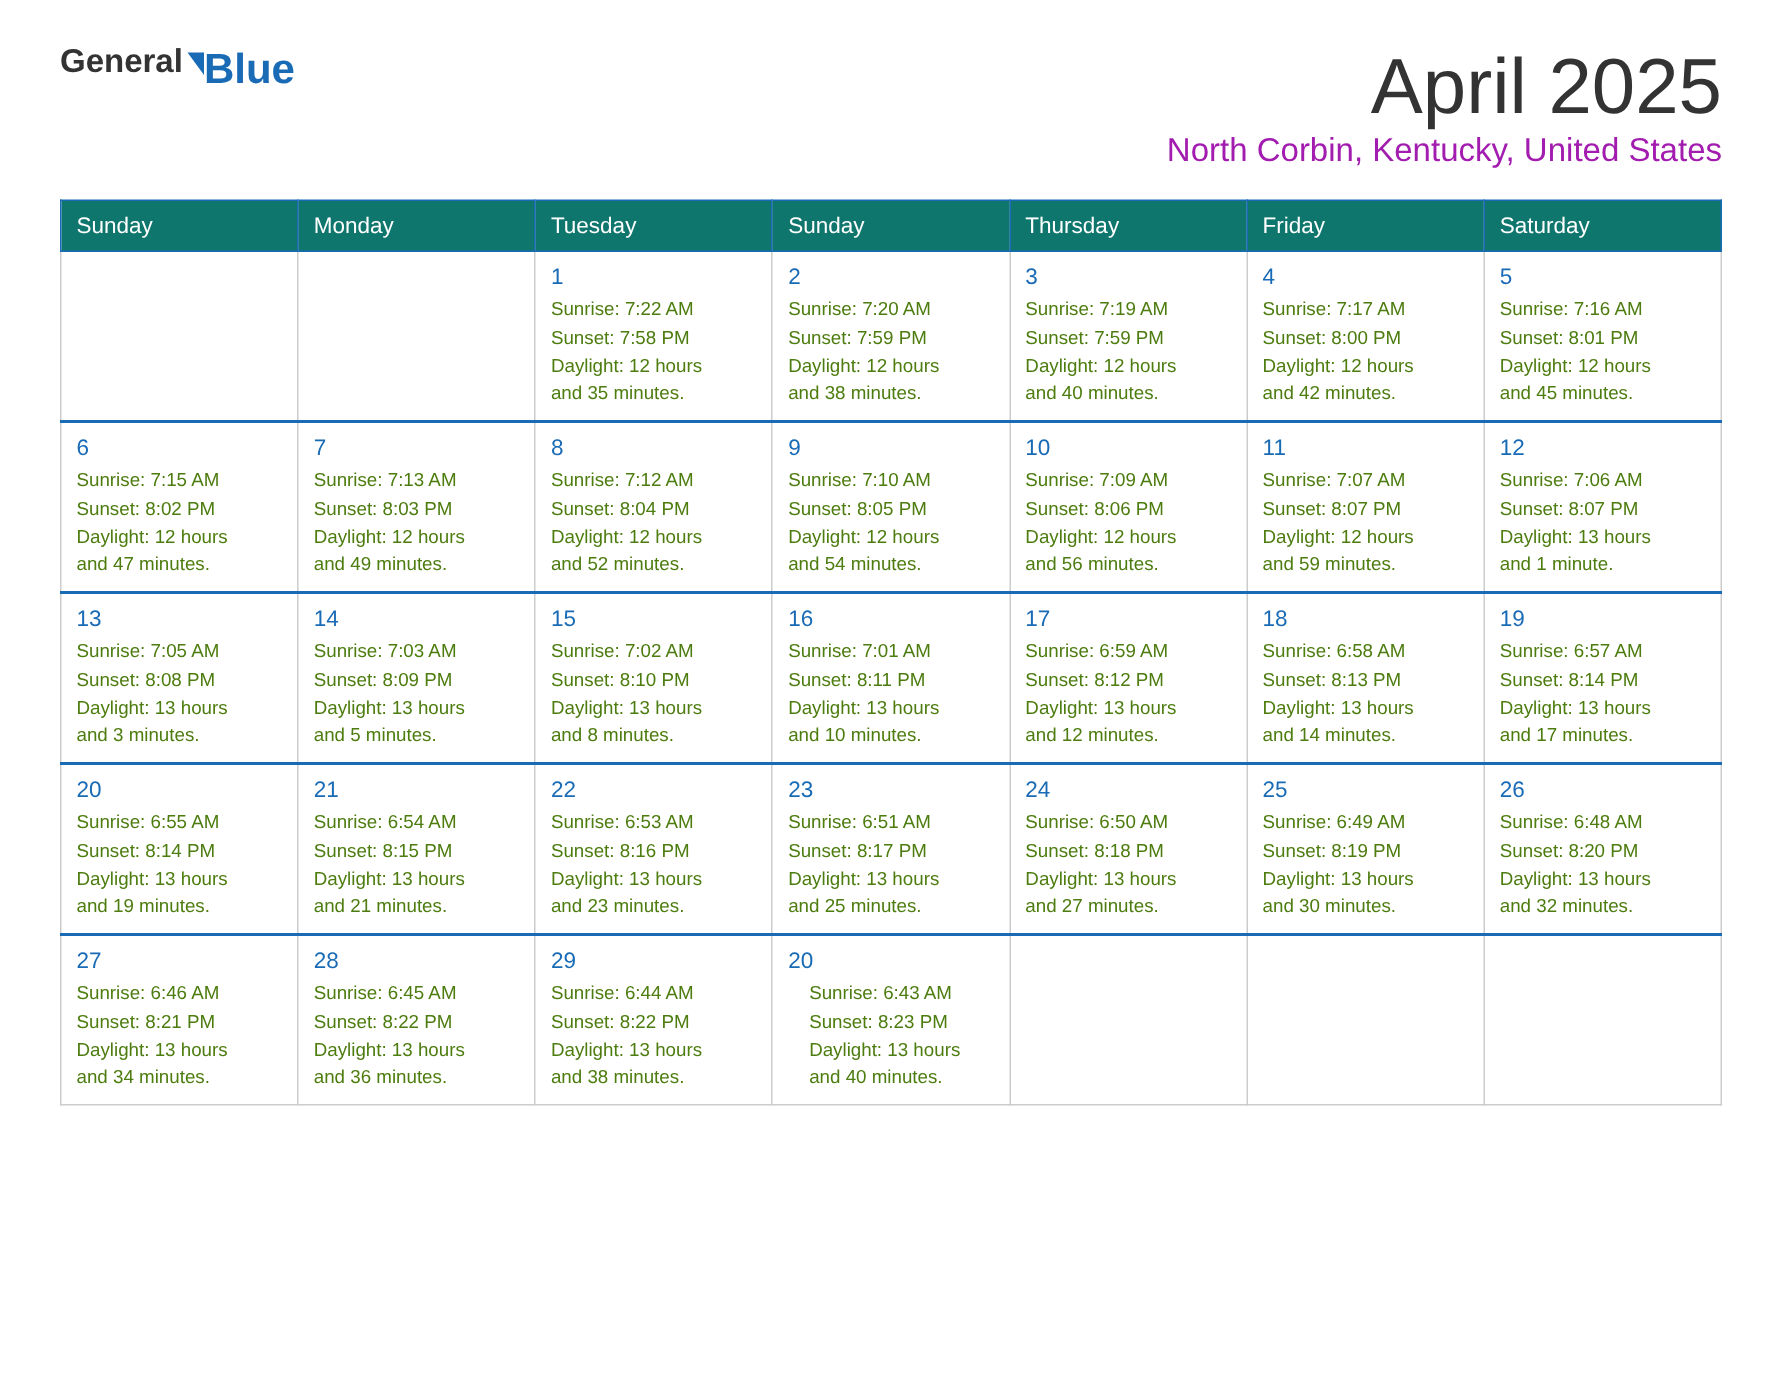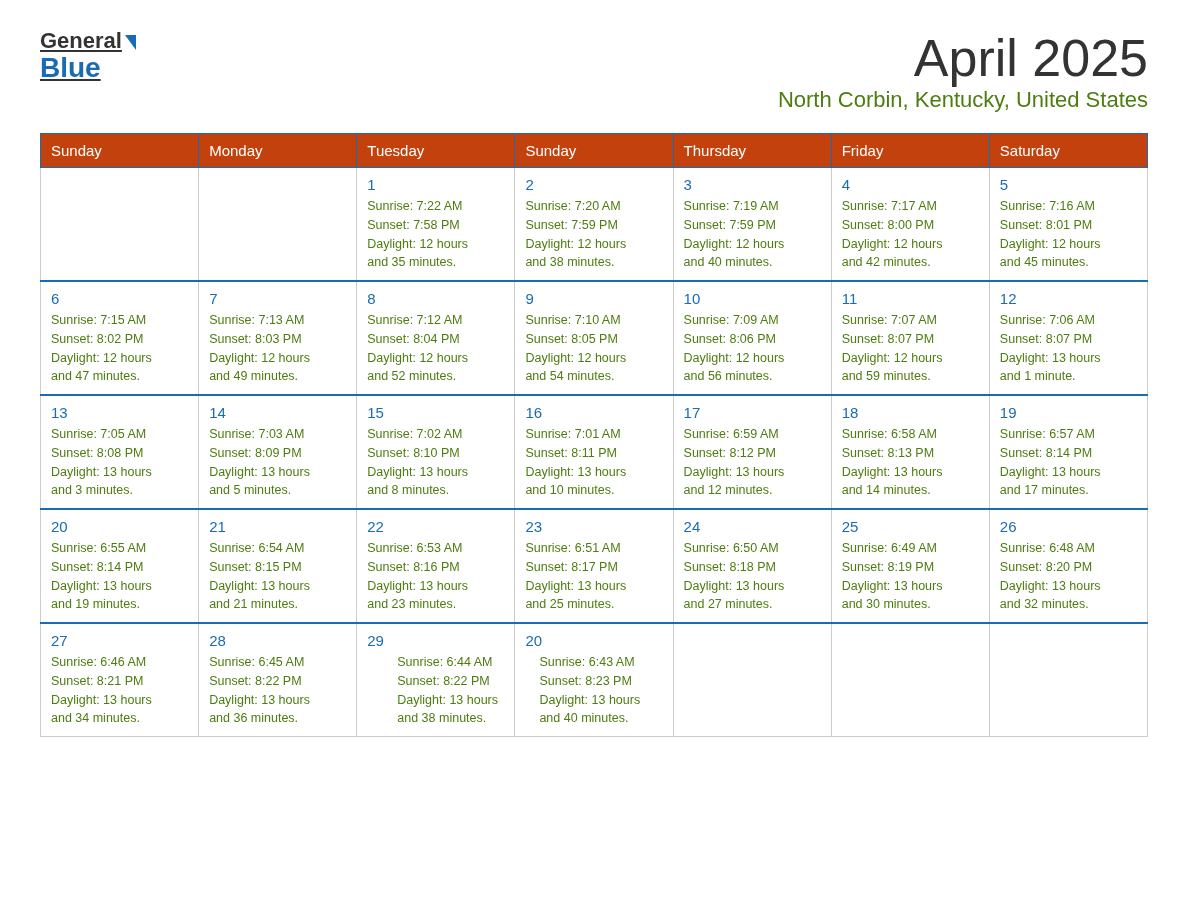--- a/index.html
+++ b/index.html
@@ -12,23 +12,21 @@
       min-height: 918px;
     }
     .header {
       display: flex;
       justify-content: space-between;
       align-items: flex-start;
       margin-bottom: 20px;
     }
     .logo {
       display: flex;
-      flex-direction: column;
       align-items: flex-start;
-      text-decoration: underline;
     }
     .logo-text {
       font-size: 22px;
       font-weight: bold;
       color: #333;
       line-height: 1;
     }
     .logo-line2 {
       color: #1a6bb5;
       font-size: 28px;
@@ -41,28 +39,28 @@
     }
     .title-block h1 {
       font-size: 52px;
       font-weight: normal;
       color: #333;
       line-height: 1.1;
     }
     .title-block h2 {
       font-size: 22px;
       font-weight: normal;
-      color: #4d7c0f;
+      color: #a21caf;
     }
     .calendar {
       width: 100%;
       border-collapse: collapse;
     }
     .calendar th {
-      background-color: #c2410c;
+      background-color: #0f766e;
       color: #fff;
       padding: 8px 10px;
       text-align: left;
       font-size: 15px;
       font-weight: normal;
       border: 1px solid #1a6bb5;
     }
     .calendar td {
       vertical-align: top;
       padding: 8px 10px;
@@ -321,21 +319,21 @@
         </td>
         <td>
           <div class="day-num">28</div>
           <div class="day-info" style="white-space: pre-line;">Sunrise: 6:45 AM
 Sunset: 8:22 PM
 Daylight: 13 hours
 and 36 minutes.</div>
         </td>
         <td>
           <div class="day-num">29</div>
-          <div class="day-info" style="white-space: pre-line; margin-left: 30px;">Sunrise: 6:44 AM
+          <div class="day-info" style="white-space: pre-line;">Sunrise: 6:44 AM
 Sunset: 8:22 PM
 Daylight: 13 hours
 and 38 minutes.</div>
         </td>
         <td>
           <div class="day-num">20</div>
           <div class="day-info" style="white-space: pre-line; margin-left: 14px;">Sunrise: 6:43 AM
 Sunset: 8:23 PM
 Daylight: 13 hours
 and 40 minutes.</div>

